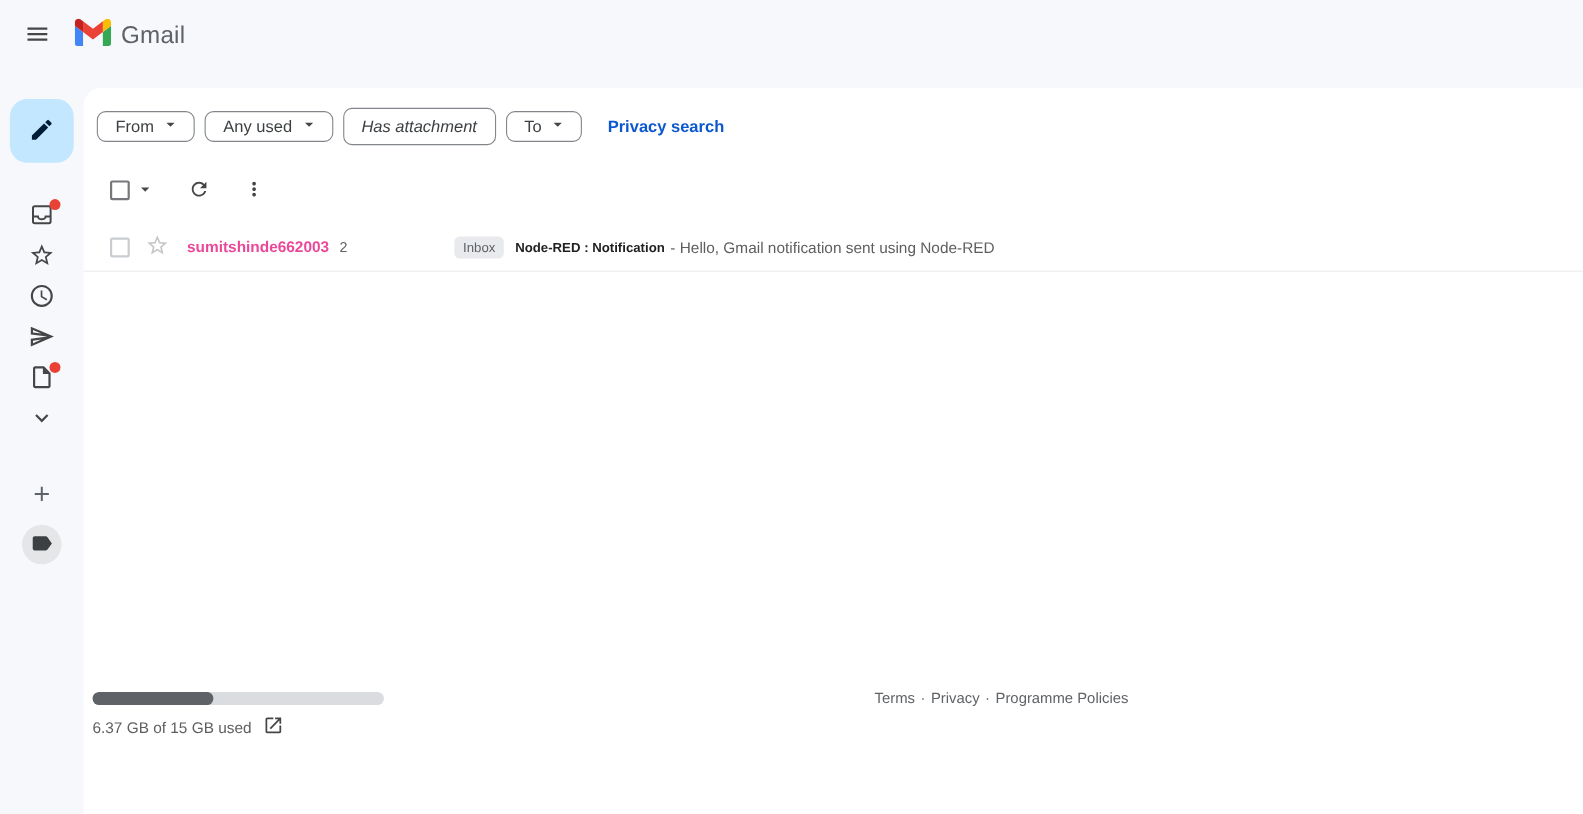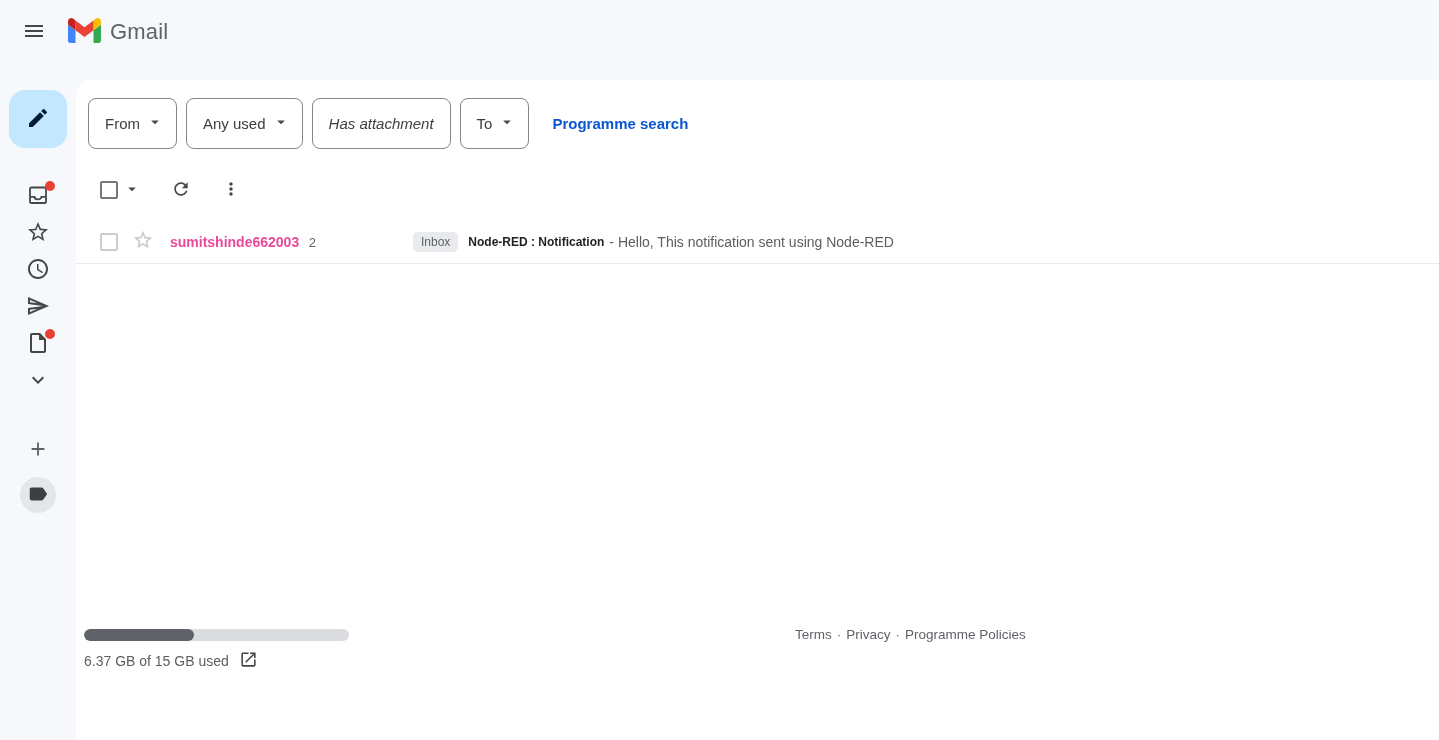--- a/index.html
+++ b/index.html
@@ -40,21 +40,21 @@
   .rail-add { position:absolute; left:26px; top:374px; width:24px; height:24px;
     display:flex; align-items:center; justify-content:center; color:#5f6368; }
   .rail-label { position:absolute; left:20px; top:413px; width:36px; height:36px; border-radius:50%;
     background:#e5e6e8; display:flex; align-items:center; justify-content:center; color:#3c4043; }
 
   
   .content { position:absolute; left:76px; top:80px; right:0; bottom:0; background:#ffffff;
     border-top-left-radius:16px; }
 
   .chips-row { display:flex; align-items:center; padding:18px 16px 0 12px; }
-  .chip { height:51px; display:flex; align-items:center; gap:6px; padding:0 12px 0 16px;
+  .chip { height:28px; display:flex; align-items:center; gap:6px; padding:0 12px 0 16px;
     border:1px solid #82868b; border-radius:8px; background:#fff; color:#3c4043;
     font-size:15px; margin-right:9px; }
   .chip.no-caret { padding:16px 16px;font-style:italic; }
   .chip .caret { color:#444746; }
   .advanced-link { margin-left:14px; color:#0b57d0; font-size:15px; font-weight:600;
     text-decoration:none; }
 
   .toolbar { margin-top:26px; height:30px; display:flex; align-items:center; padding-left:24px; }
   .cb { width:18px; height:18px; border:2px solid #75777b; border-radius:2px; background:#fff; }
   .toolbar .caret-btn { margin-left:4px; width:20px; height:20px; color:#444746;
@@ -212,21 +212,21 @@
       <span>Has attachment</span>
     </button>
     <button class="chip">
       <span>To</span>
       <span class="caret">
         <svg width="18" height="18" viewBox="0 0 24 24">
             <path fill="currentColor" d="M7 10l5 5 5-5z"></path>
           </svg>
       </span>
     </button>
-    <a class="advanced-link" href="#">Programme search</a>
+    <a class="advanced-link" href="#">Privacy search</a>
   </div>
 
   <div class="toolbar">
     <span class="cb"></span>
     <button class="caret-btn">
       <span>
         <svg width="18" height="18" viewBox="0 0 24 24">
             <path fill="currentColor" d="M7 10l5 5 5-5z"></path>
           </svg>
       </span>
@@ -256,21 +256,21 @@
               <path fill="currentColor" d="M22 9.24l-7.19-.62L12 2 9.19 8.63 2 9.24l5.46 4.73L5.82 21 12 17.27 18.18 21l-1.63-7.03L22 9.24zM12 15.4l-3.76 2.27 1-4.28-3.32-2.88 4.38-.38L12 6.1l1.71 4.04 4.38.38-3.32 2.88 1 4.28L12 15.4z"></path>
             </svg>
         </span>
       </button>
       <span class="sender-cell">
         <span class="sender-name">sumitshinde662003</span>
         <span class="thread-count">2</span>
       </span>
       <span class="badge">Inbox</span>
       <span class="subject">Node-RED : Notification</span>
-      <span class="snippet">- Hello, This notification sent using Node-RED</span>
+      <span class="snippet">- Hello, Gmail notification sent using Node-RED</span>
     </div>
   </div>
 
   <div class="storage">
     <div class="storage-track">
       <div class="storage-fill" style="width:41.5%"></div>
     </div>
     <div class="storage-line">
       <span class="storage-text">6.37 GB of 15 GB used</span>
       <button class="openlink-btn">

